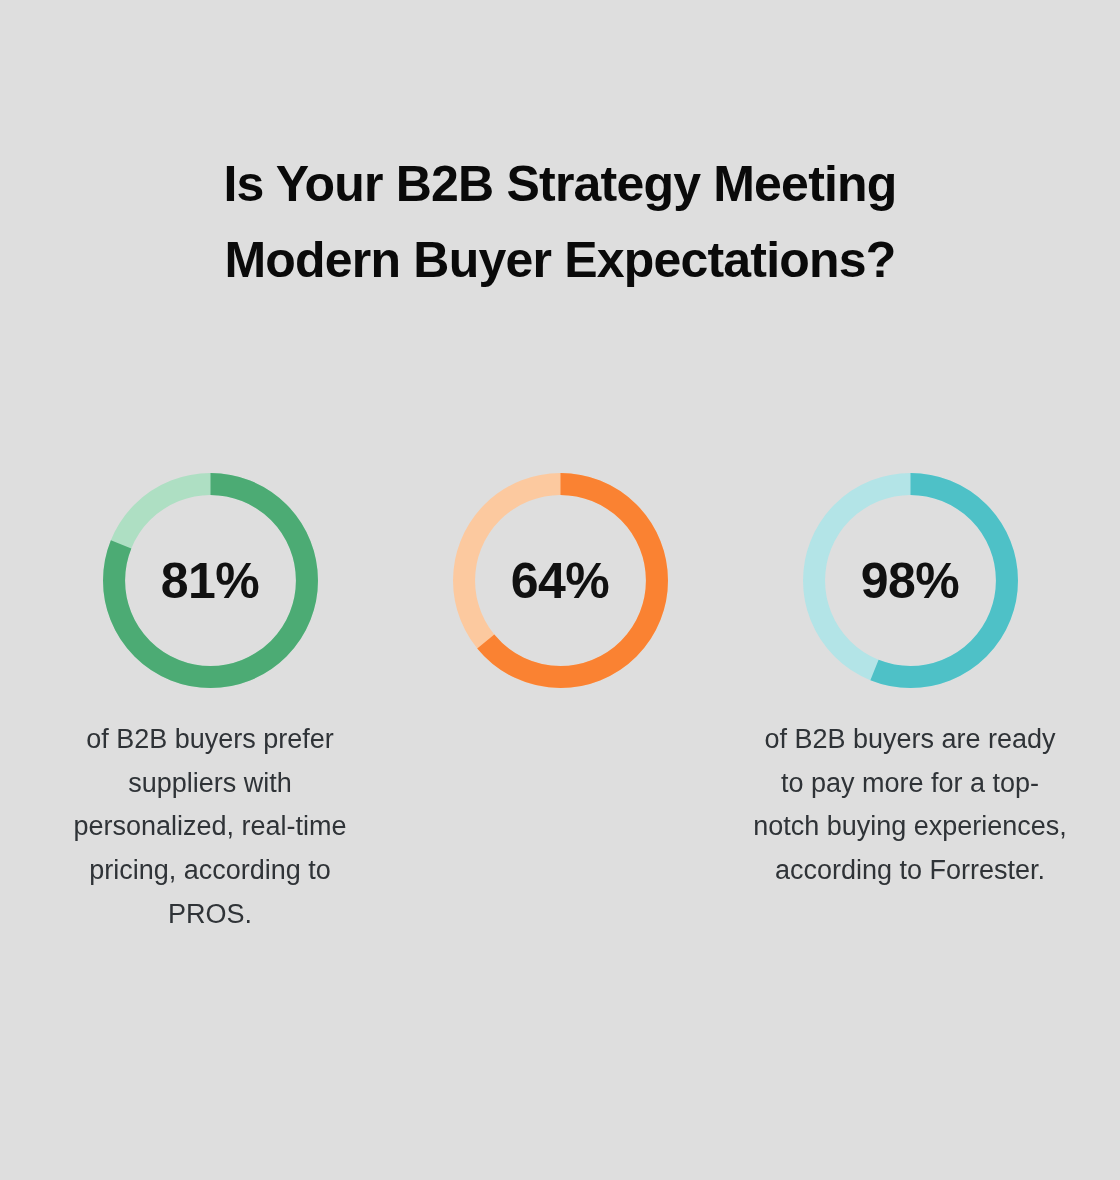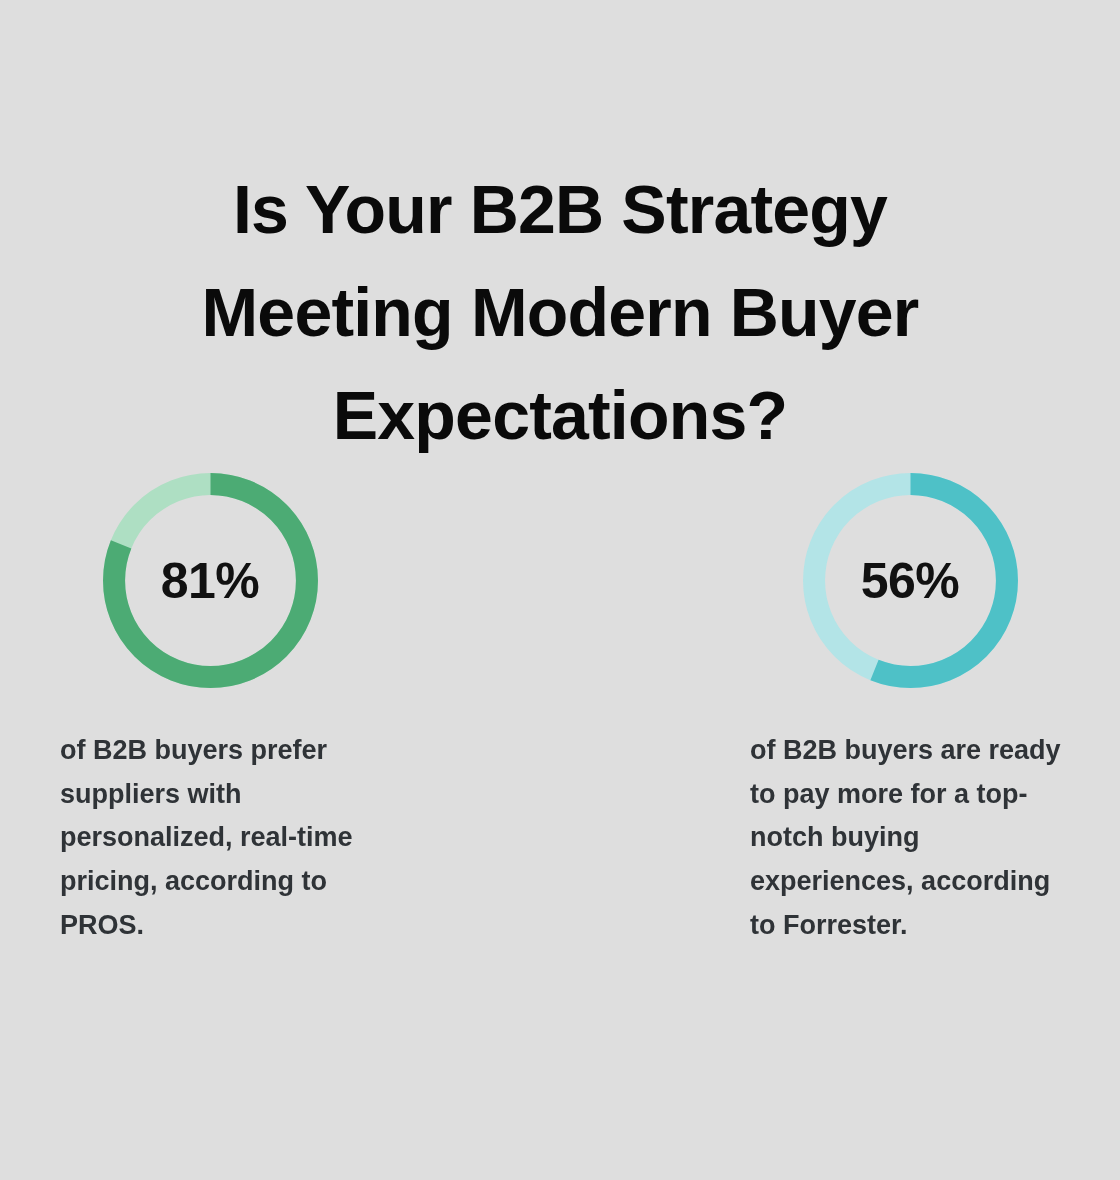--- a/index.html
+++ b/index.html
@@ -21,21 +21,21 @@
   }
 
   
   .title {
     position: absolute;
     top: 112px;
     left: 50%;
     transform: translateX(-50%);
     width: 860px;
     text-align: center;
-    font-size: 68px;
+    font-size: 50px;
     line-height: 1.52;
     font-weight: 700;
     letter-spacing: -0.8px;
     color: #0a0a0a;
   }
 
   
   .stats-row {
     position: absolute;
     top: 462px;
@@ -73,26 +73,27 @@
     display: flex;
     align-items: center;
     justify-content: center;
     font-size: 50px;
     font-weight: 700;
     color: #111111;
     letter-spacing: -0.5px;
   }
 
   .caption {
-    margin-top: 30px;
+    margin-top: 19px;
     width: 310px;
+    text-align: center;
     font-size: 27px;
     line-height: 1.62;
     color: #2f3337;
-    font-weight: 700;
+    font-weight: 400;
   }
   .caption.narrow { width: 300px; }
   .caption.wide   { width: 320px; }
 </style>
 </head>
 <body style="background: rgb(222, 222, 222);">
 
 <div class="poster">
 
   <h1 class="title" style="color: rgb(10, 10, 10);">Is Your B2B Strategy Meeting Modern Buyer Expectations?</h1>
@@ -104,27 +105,34 @@
         <svg class="donut-svg" viewBox="0 0 100 100">
           <circle cx="50" cy="50" r="40.7" fill="none" stroke-width="9.3" stroke="#aedfc3"></circle>
           <circle cx="50" cy="50" r="40.7" fill="none" stroke-width="9.3" stroke-linecap="butt" stroke="#4cab74" stroke-dasharray="207.13777002178946 48.58787198041972"></circle>
         </svg>
         <div class="donut-value">81%</div>
       </div>
       <p class="caption narrow">of B2B buyers prefer suppliers with personalized, real-time pricing, according to PROS.</p>
     </div>
 
     <div class="stat-col">
+      <div class="donut-wrap">
+        <svg class="donut-svg" viewBox="0 0 100 100">
+          <circle cx="50" cy="50" r="40.7" fill="none" stroke-width="9.3" stroke="#fcc99f"></circle>
+          <circle cx="50" cy="50" r="40.7" fill="none" stroke-width="9.3" stroke-linecap="butt" stroke="#fa8232" stroke-dasharray="163.6644108814139 92.0612311207953"></circle>
+        </svg>
+        <div class="donut-value">64%</div>
+      </div>
     </div>
 
     <div class="stat-col">
       <div class="donut-wrap">
         <svg class="donut-svg" viewBox="0 0 100 100">
           <circle cx="50" cy="50" r="40.7" fill="none" stroke-width="9.3" stroke="#b3e4e7"></circle>
           <circle cx="50" cy="50" r="40.7" fill="none" stroke-width="9.3" stroke-linecap="butt" stroke="#4ec1c7" stroke-dasharray="143.20635952123715 112.51928248097204"></circle>
         </svg>
-        <div class="donut-value">56%</div>
+        <div class="donut-value">98%</div>
       </div>
       <p class="caption wide">of B2B buyers are ready to pay more for a top-notch buying experiences, according to Forrester.</p>
     </div>
 
   </div>
 </div>
 
 </body></html>

